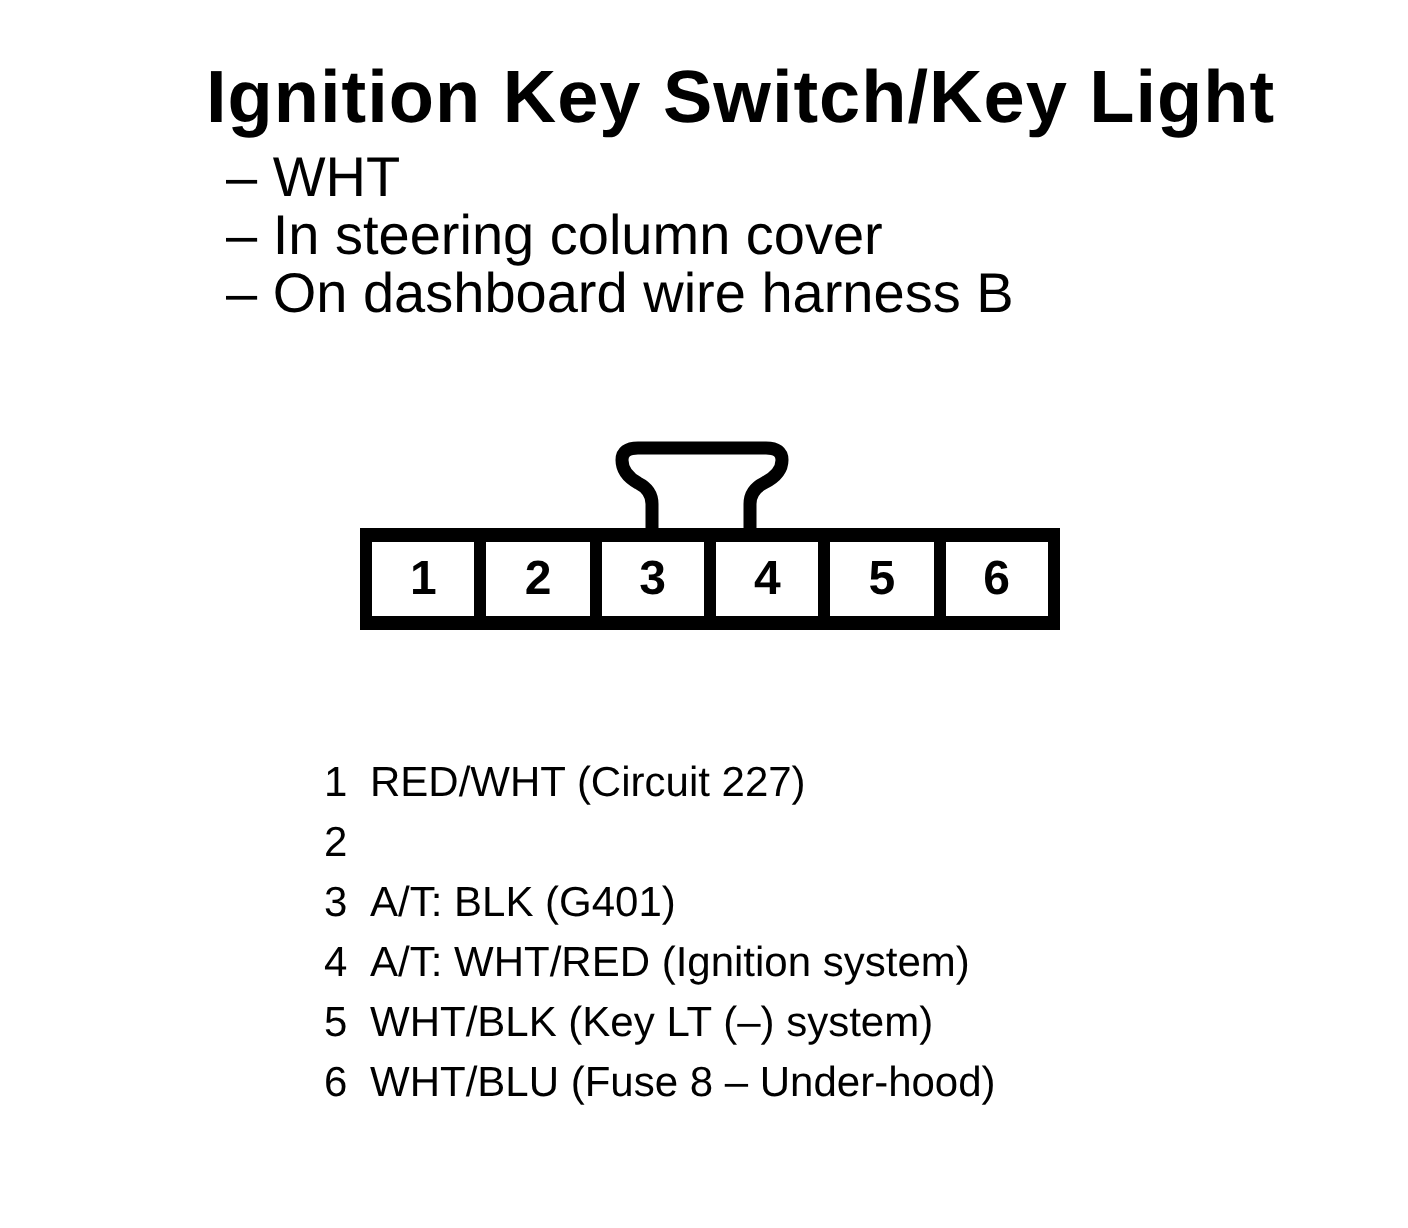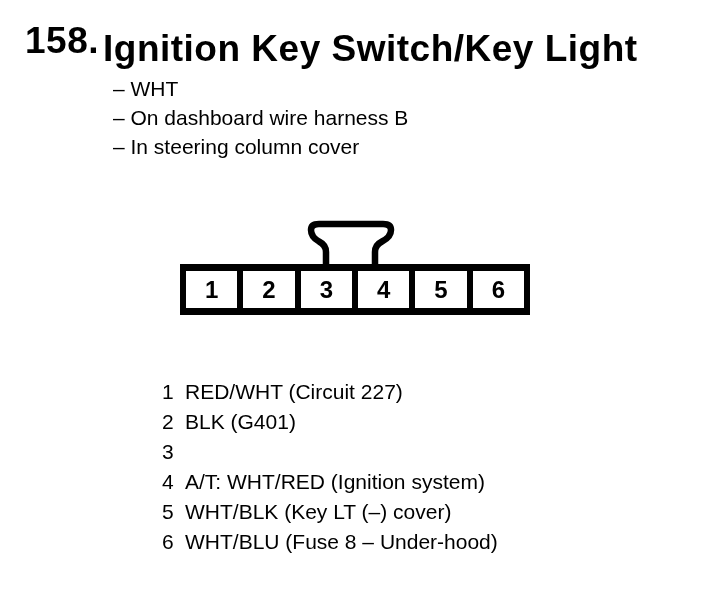--- a/index.html
+++ b/index.html
@@ -29,21 +29,21 @@
     font-size: 37px;
     font-weight: bold;
     letter-spacing: 0.5px;
     white-space: nowrap;
   }
   
   .notes {
     position: absolute;
     left: 113px;
     top: 74px;
-    font-size: 21px;
+    font-size: 28px;
     line-height: 29px;
     white-space: nowrap;
   }
   
   .latch {
     position: absolute;
     left: 304px;
     top: 217px;
   }
   
@@ -78,28 +78,27 @@
     white-space: nowrap;
   }
   .pin-row { display: flex; }
   .pin-num { width: 23px; flex: 0 0 23px; }
 </style>
 </head>
 <body>
 
 <div class="page">
 
-  <span class="fig-num">158.</span>
 
   <span class="fig-title">Ignition Key Switch/Key Light</span>
 
   <div class="notes">
       <div class="note">– WHT</div>
+      <div class="note">– In steering column cover</div>
       <div class="note">– On dashboard wire harness B</div>
-      <div class="note">– In steering column cover</div>
     </div>
 
   <svg class="latch" width="94" height="50" viewBox="304 217 94 50" aria-hidden="true">
     <path d="M 326 268 L 326 252 Q 326 245 319 241.5 Q 311 237 311 230 Q 311 224 319 224 L 383 224 Q 391 224 391 230 Q 391 237 382 241.5 Q 375 245 375 252 L 375 268" fill="none" stroke="#000000" stroke-width="6.5" stroke-linejoin="round"></path>
   </svg>
 
   <div class="connector">
       <div class="cell">1</div>
       <div class="cell">2</div>
       <div class="cell">3</div>
@@ -108,32 +107,32 @@
       <div class="cell">6</div>
     </div>
 
   <div class="pin-list">
       <div class="pin-row">
         <span class="pin-num">1</span>
         <span class="pin-desc">RED/WHT (Circuit 227)</span>
       </div>
       <div class="pin-row">
         <span class="pin-num">2</span>
-        <span class="pin-desc">BLK (G401)</span>
       </div>
       <div class="pin-row">
         <span class="pin-num">3</span>
+        <span class="pin-desc">A/T: BLK (G401)</span>
       </div>
       <div class="pin-row">
         <span class="pin-num">4</span>
         <span class="pin-desc">A/T: WHT/RED (Ignition system)</span>
       </div>
       <div class="pin-row">
         <span class="pin-num">5</span>
-        <span class="pin-desc">WHT/BLK (Key LT (–) cover)</span>
+        <span class="pin-desc">WHT/BLK (Key LT (–) system)</span>
       </div>
       <div class="pin-row">
         <span class="pin-num">6</span>
         <span class="pin-desc">WHT/BLU (Fuse 8 – Under-hood)</span>
       </div>
     </div>
 
 </div>
 
 </body></html>

